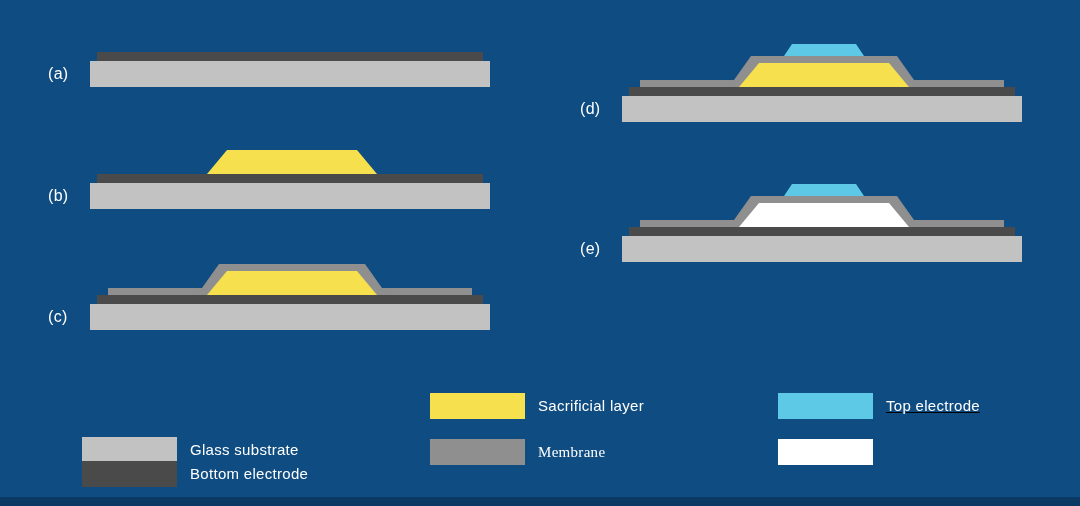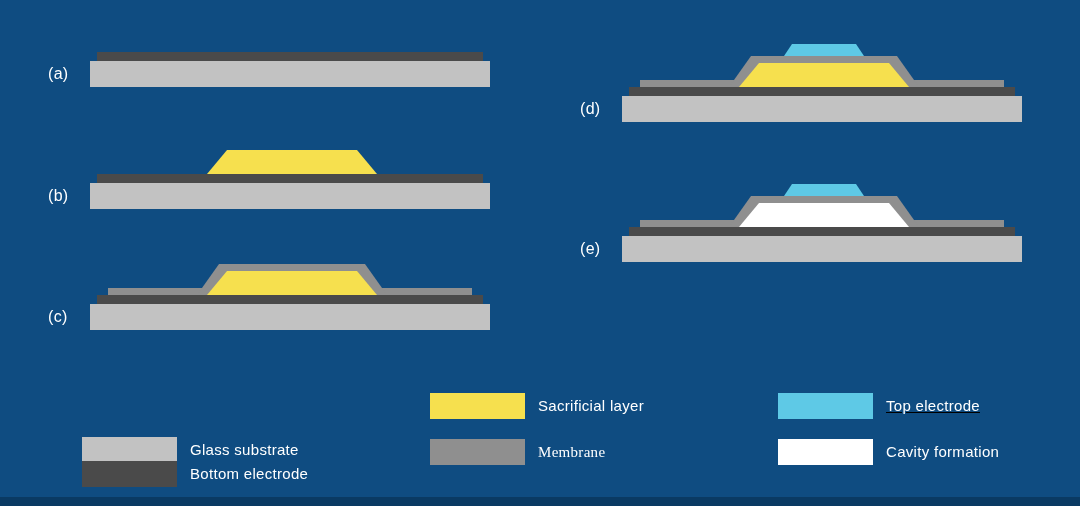--- a/index.html
+++ b/index.html
@@ -133,17 +133,16 @@
   <div class="legend-item" style="left:430px;top:439px;font-family:Liberation Serif, serif;">
     <span class="legend-swatch sw-mem"></span>
     <span class="legend-label">Membrane</span>
   </div>
   <div class="legend-item" style="left:778px;top:393px;text-decoration:underline;">
     <span class="legend-swatch sw-topel"></span>
     <span class="legend-label">Top electrode</span>
   </div>
   <div class="legend-item" style="left:778px;top:439px;">
     <span class="legend-swatch sw-cav"></span>
-    <span class="legend-label">Cavity formation</span>
   </div>
 
   <div class="bottom-bar"></div>
 </div>
 
 </body></html>

